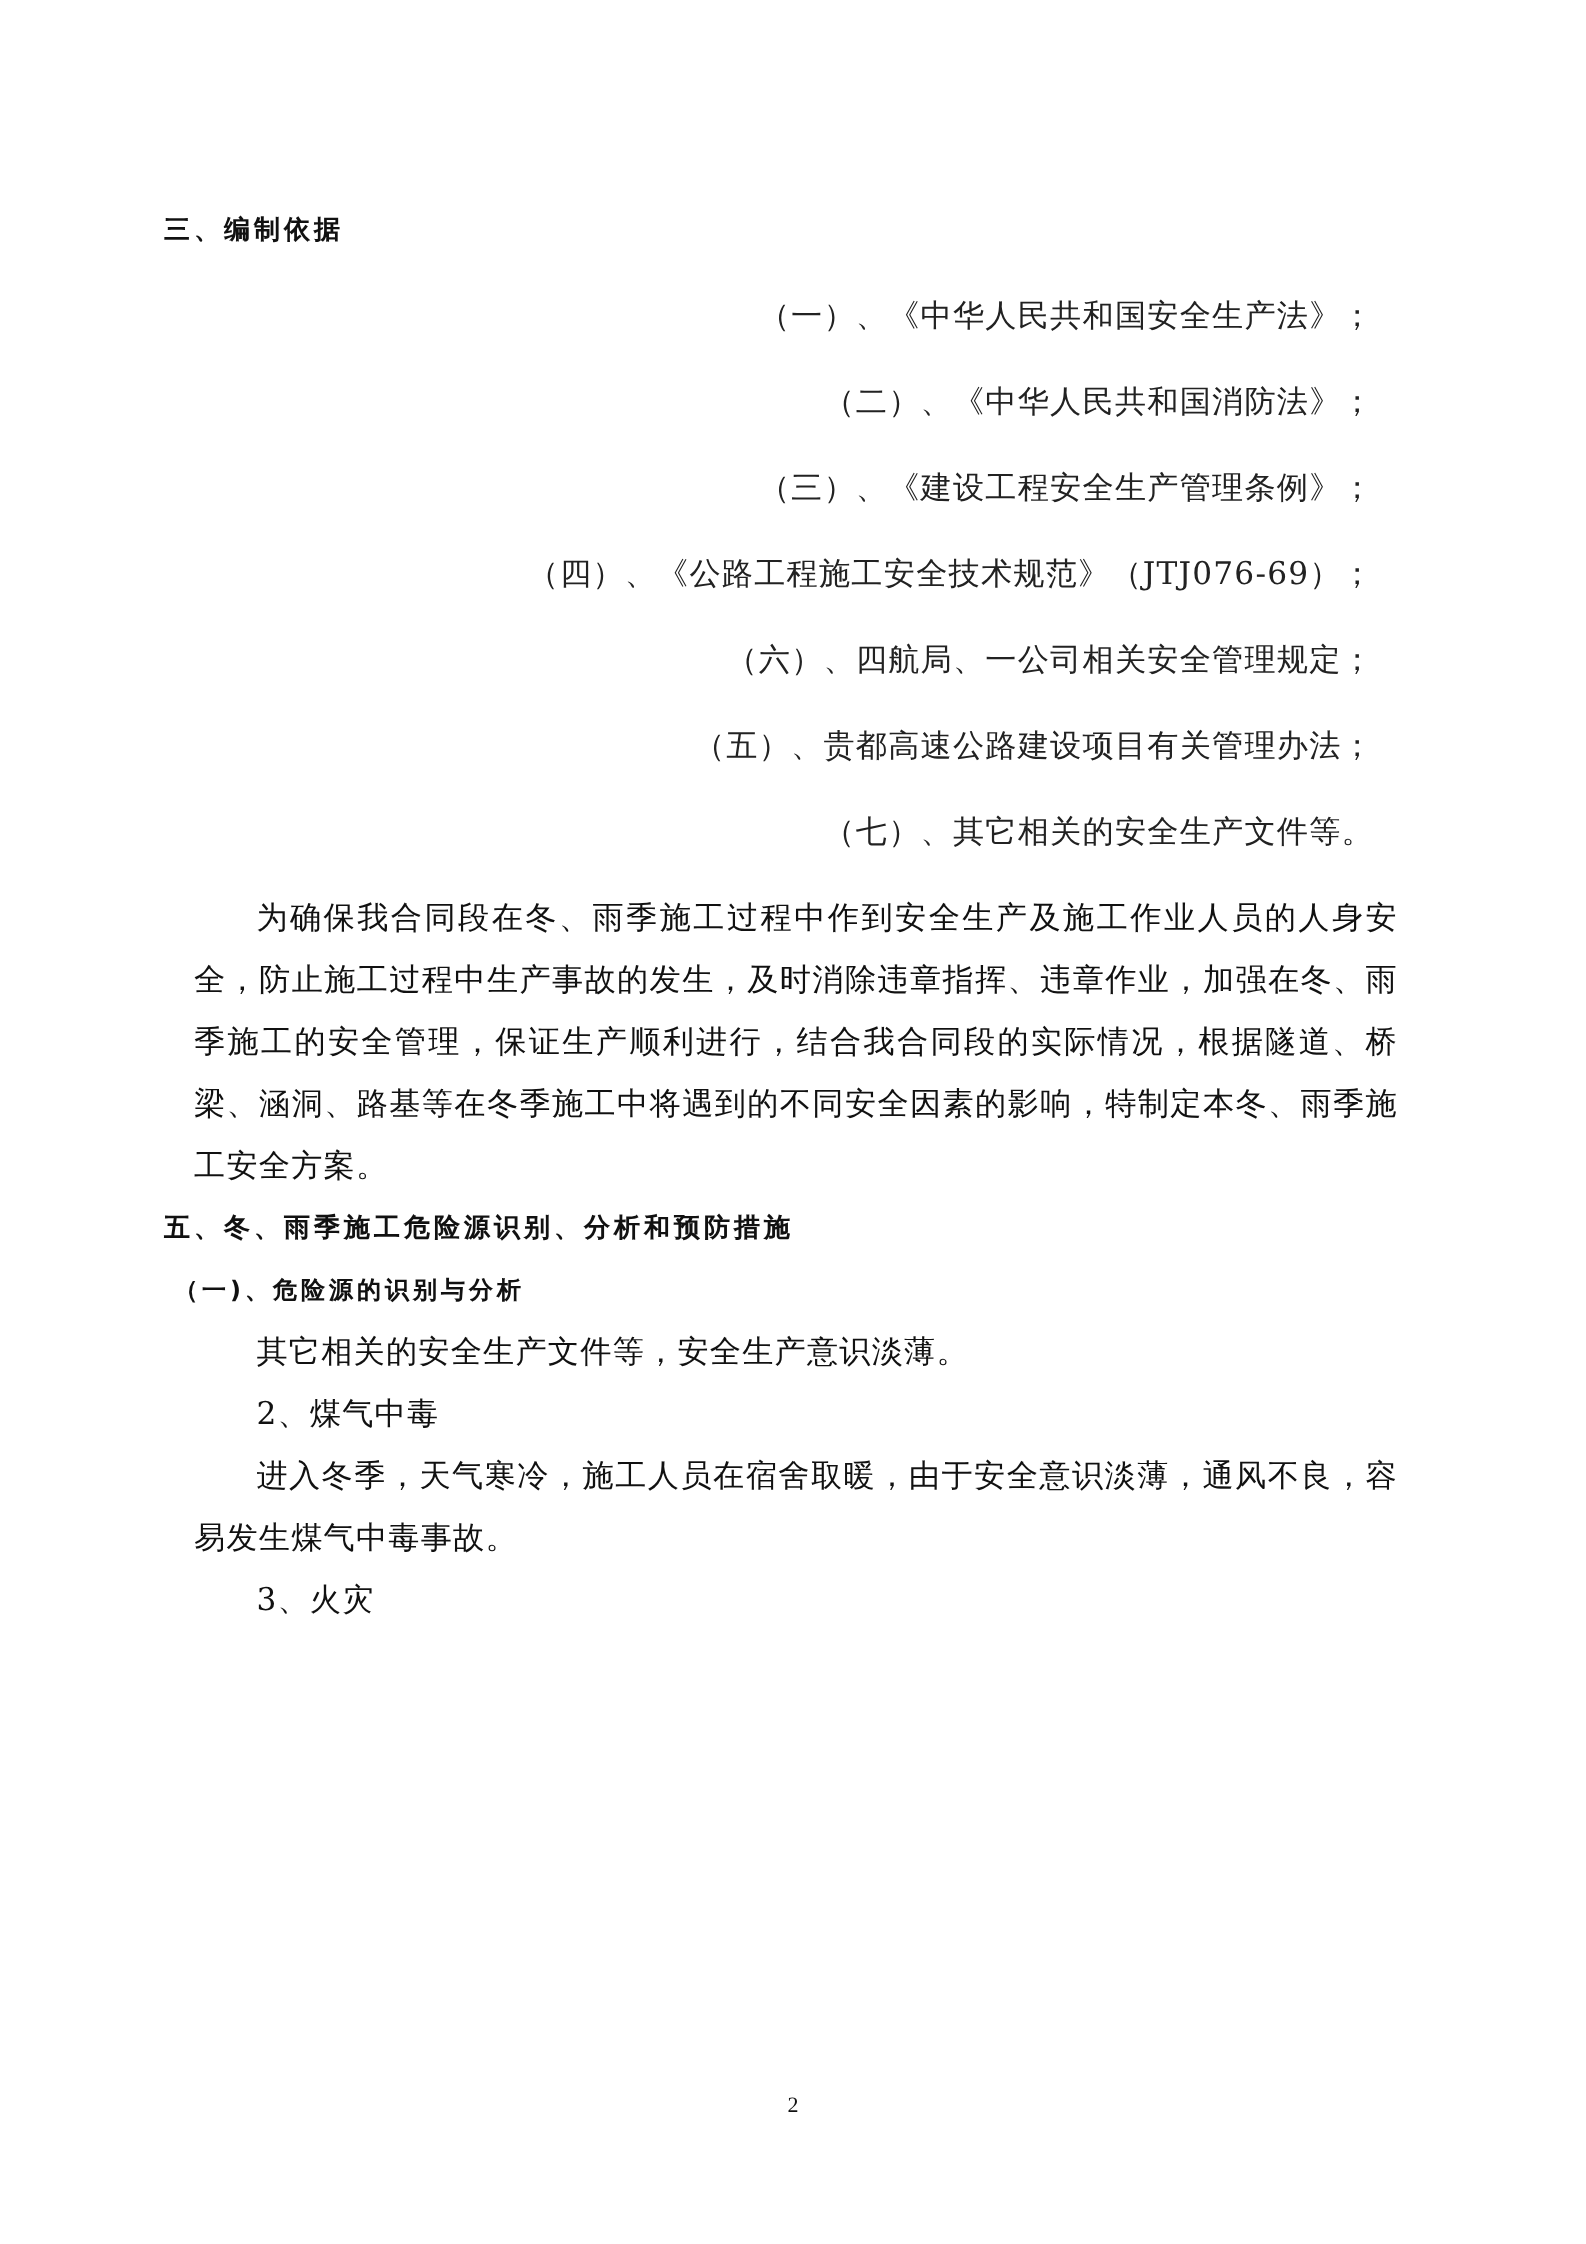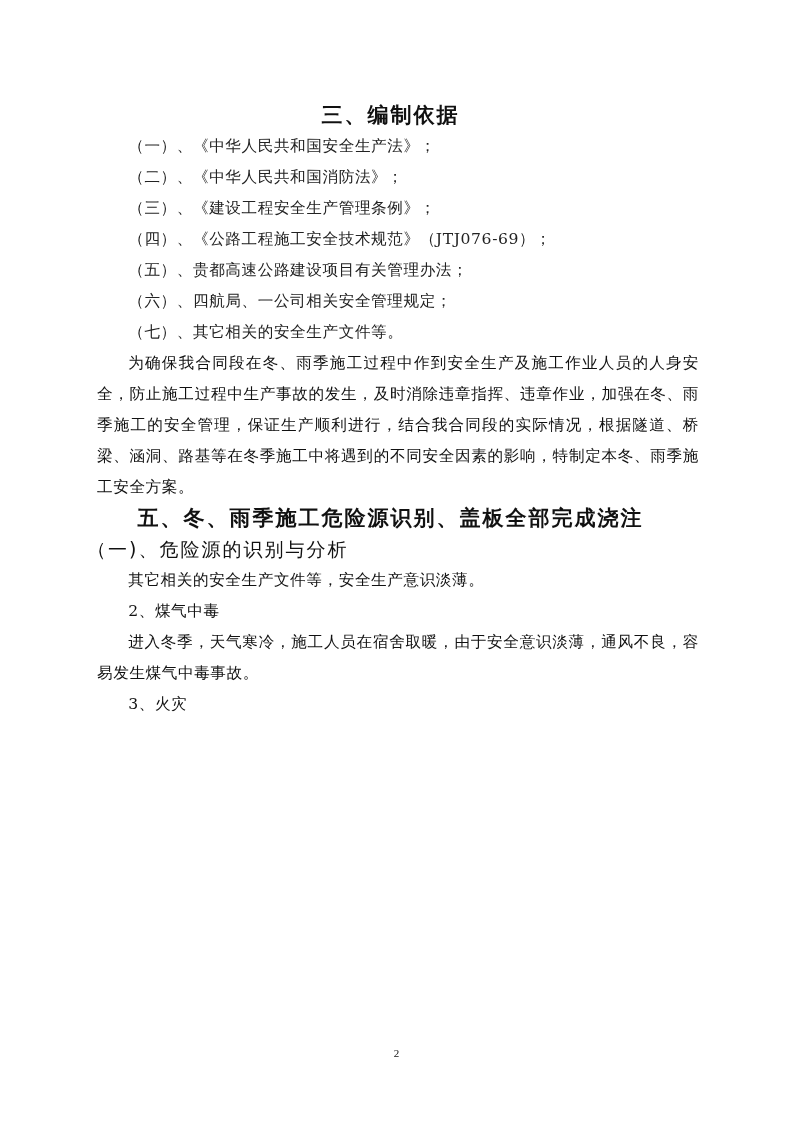--- a/index.html
+++ b/index.html
@@ -25,38 +25,38 @@
       font-size: 15.6px;
       line-height: 31px;
       text-indent: 2em;
       text-align: justify;
       margin: 0;
       letter-spacing: 0.6px;
     }
     .list-item {
       font-size: 15.6px;
       line-height: 31px;
-      margin: 0;
+      margin: 12px;
       padding-left: 2em;
       letter-spacing: 0.6px;
       color: #222;
+      text-align: right;
     }
     .h2 {
       font-family: "DejaVu Sans", "Liberation Sans", sans-serif;
-      font-size: 21px;
+      font-size: 13px;
       font-weight: bold;
       line-height: 31px;
       margin: 0 0 0 -15px;
       letter-spacing: 2px;
-      text-align: center;
     }
     .h3 {
       font-family: "DejaVu Sans", "Liberation Sans", sans-serif;
-      font-size: 19px;
-      font-weight: normal;
+      font-size: 12px;
+      font-weight: bold;
       line-height: 31px;
       margin: 0 0 0 -10px;
       letter-spacing: 2px;
     }
     .page-number {
       position: absolute;
       left: 0;
       width: 793px;
       top: 1047px;
       text-align: center;
@@ -67,27 +67,27 @@
 </head>
 <body>
 
 <div class="page">
 
   <h2 class="h2">三、编制依据</h2>
   <p class="list-item">（一）、《中华人民共和国安全生产法》；</p>
   <p class="list-item">（二）、《中华人民共和国消防法》；</p>
   <p class="list-item">（三）、《建设工程安全生产管理条例》；</p>
   <p class="list-item">（四）、《公路工程施工安全技术规范》（JTJ076-69）；</p>
+  <p class="list-item">（六）、四航局、一公司相关安全管理规定；</p>
   <p class="list-item">（五）、贵都高速公路建设项目有关管理办法；</p>
-  <p class="list-item">（六）、四航局、一公司相关安全管理规定；</p>
   <p class="list-item">（七）、其它相关的安全生产文件等。</p>
 
   <p class="para">为确保我合同段在冬、雨季施工过程中作到安全生产及施工作业人员的人身安全，防止施工过程中生产事故的发生，及时消除违章指挥、违章作业，加强在冬、雨季施工的安全管理，保证生产顺利进行，结合我合同段的实际情况，根据隧道、桥梁、涵洞、路基等在冬季施工中将遇到的不同安全因素的影响，特制定本冬、雨季施工安全方案。</p>
 
-  <h2 class="h2">五、冬、雨季施工危险源识别、盖板全部完成浇注</h2>
+  <h2 class="h2">五、冬、雨季施工危险源识别、分析和预防措施</h2>
   <h3 class="h3">（一)、危险源的识别与分析</h3>
 
   <p class="para">其它相关的安全生产文件等，安全生产意识淡薄。</p>
   <p class="para">2、煤气中毒</p>
   <p class="para">进入冬季，天气寒冷，施工人员在宿舍取暖，由于安全意识淡薄，通风不良，容易发生煤气中毒事故。</p>
   <p class="para">3、火灾</p>
 </div>
 
 <div class="page-number">2</div>
 

